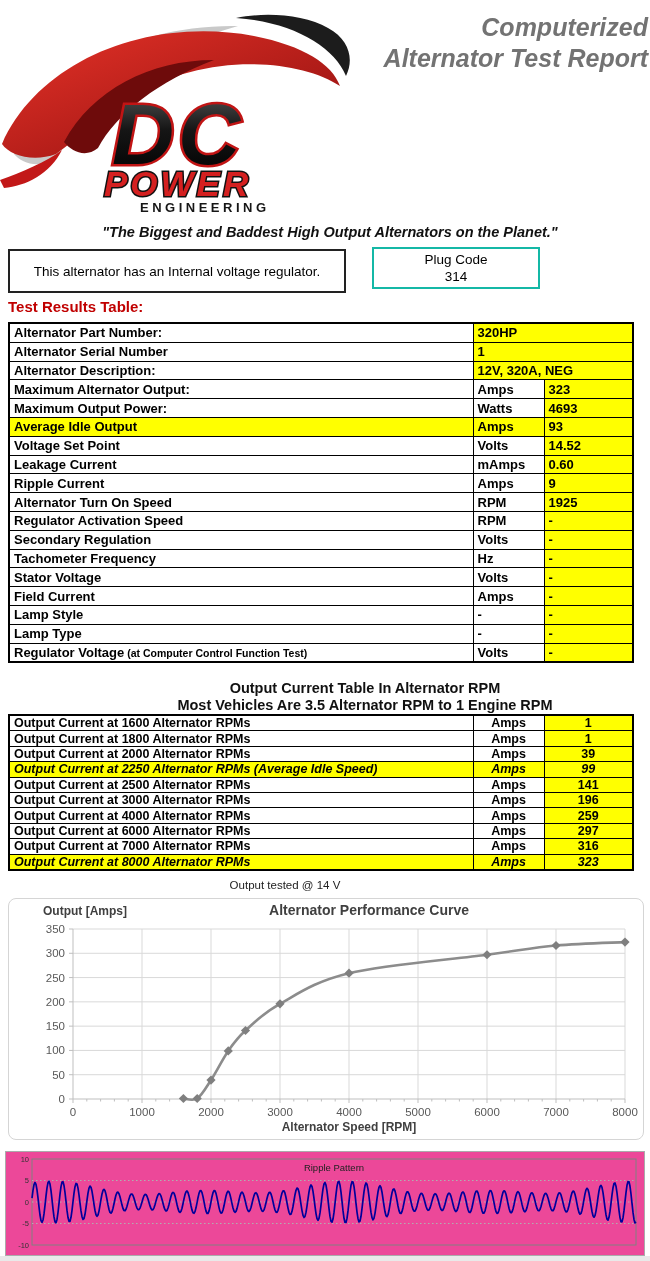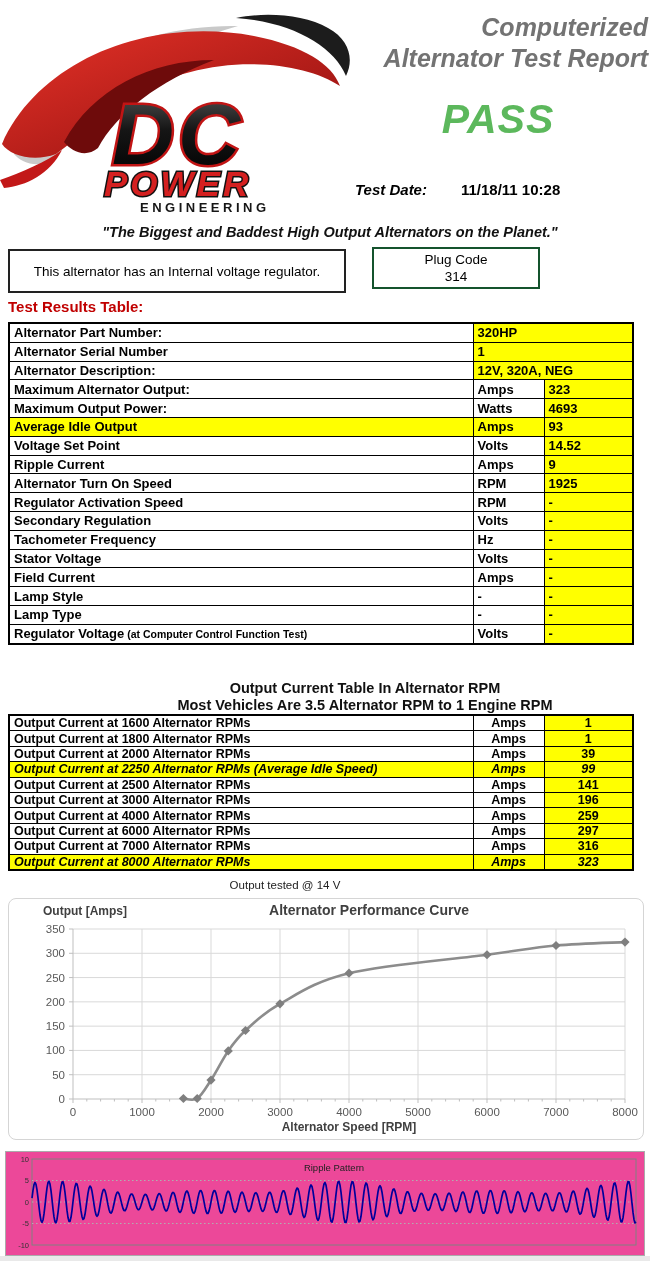--- a/index.html
+++ b/index.html
@@ -11,21 +11,21 @@
   .title-line{font-size:25px;line-height:31px;font-weight:bold;font-style:italic;color:#737373;text-align:right;}
   .pass{margin-top:22px;font-size:41px;font-weight:bold;font-style:italic;color:#5CB85C;letter-spacing:1px;}
   .testdate-row{position:absolute;left:355px;top:181px;width:280px;display:flex;align-items:baseline;}
   .testdate-label{font-size:15px;font-weight:bold;font-style:italic;}
   .testdate-value{font-size:15px;font-weight:bold;margin-left:34px;white-space:nowrap;}
   .tagline{position:absolute;left:0;top:224px;width:660px;text-align:center;
            font-size:14.5px;font-weight:bold;font-style:italic;color:#111;}
   
   .note-box{position:absolute;left:8px;top:249px;width:334px;height:40px;border:2px solid #222;
             display:flex;align-items:center;justify-content:center;font-size:13.5px;}
-  .plug-box{position:absolute;left:372px;top:247px;width:164px;height:38px;border:2px solid #14532d;
+  .plug-box{position:absolute;left:372px;top:247px;width:164px;height:38px;border:2px solid #14b8a6;
             display:flex;flex-direction:column;align-items:center;justify-content:center;font-size:13.5px;line-height:17px;}
   
   .results-heading{position:absolute;left:8px;top:298px;font-size:15px;font-weight:bold;color:#C00000;}
   table{border-collapse:collapse;table-layout:fixed;padding-left:26px;}
   .main-table{position:absolute;left:8px;top:322px;width:624px;border:2px solid #000;}
   .main-table td{border:1px solid #000;height:17.8px;padding:0 4px;font-size:13px;font-weight:bold;overflow:hidden;white-space:nowrap;}
   .main-table td.lbl{text-align:left;}
   .main-table td.unit,.main-table td.val{}
   .yellow{background:#FFFF00;}
   .lbl-suffix{font-size:10.5px;font-weight:bold;}
@@ -74,27 +74,22 @@
 
       <text x="112" y="162" font-size="86" font-weight="bold" font-style="italic" fill="url(#dcGrad)" stroke="#C11414" stroke-width="5" paint-order="stroke" letter-spacing="4">DC</text>
       <text x="104" y="194" font-size="35" font-weight="bold" font-style="italic" fill="#D42020" stroke="#111" stroke-width="3" paint-order="stroke" letter-spacing="3">POWER</text>
       <text x="140" y="210" font-size="13" font-weight="bold" letter-spacing="3.5" fill="#161616">ENGINEERING</text>
     </svg>
   </div>
 
   <div class="title-block">
     <div class="title-line">Computerized</div>
     <div class="title-line">Alternator Test Report</div>
-    <div class="pass">PASS</div>
-  </div>
-
-  <div class="testdate-row">
-    <span class="testdate-label">Test Date:</span>
-    <span class="testdate-value">11/18/11 10:28</span>
-  </div>
+  </div>
+
 
   <div class="tagline">"The Biggest and Baddest High Output Alternators on the Planet."</div>
 
   <div class="note-box">
     <span>This alternator has an Internal voltage regulator.</span>
   </div>
   <div class="plug-box">
     <span>Plug Code</span>
     <span>314</span>
   </div>
@@ -131,20 +126,25 @@
         </tr>
         <tr class="hl-row">
           <td class="lbl">Average Idle Output</td>
           <td class="unit">Amps</td>
           <td class="val yellow">93</td>
         </tr>
         <tr>
           <td class="lbl">Voltage Set Point</td>
           <td class="unit">Volts</td>
           <td class="val yellow">14.52</td>
+        </tr>
+        <tr>
+          <td class="lbl">Leakage Current</td>
+          <td class="unit">mAmps</td>
+          <td class="val yellow">0.60</td>
         </tr>
         <tr>
           <td class="lbl">Ripple Current</td>
           <td class="unit">Amps</td>
           <td class="val yellow">9</td>
         </tr>
         <tr>
           <td class="lbl">Alternator Turn On Speed</td>
           <td class="unit">RPM</td>
           <td class="val yellow">1925</td>

